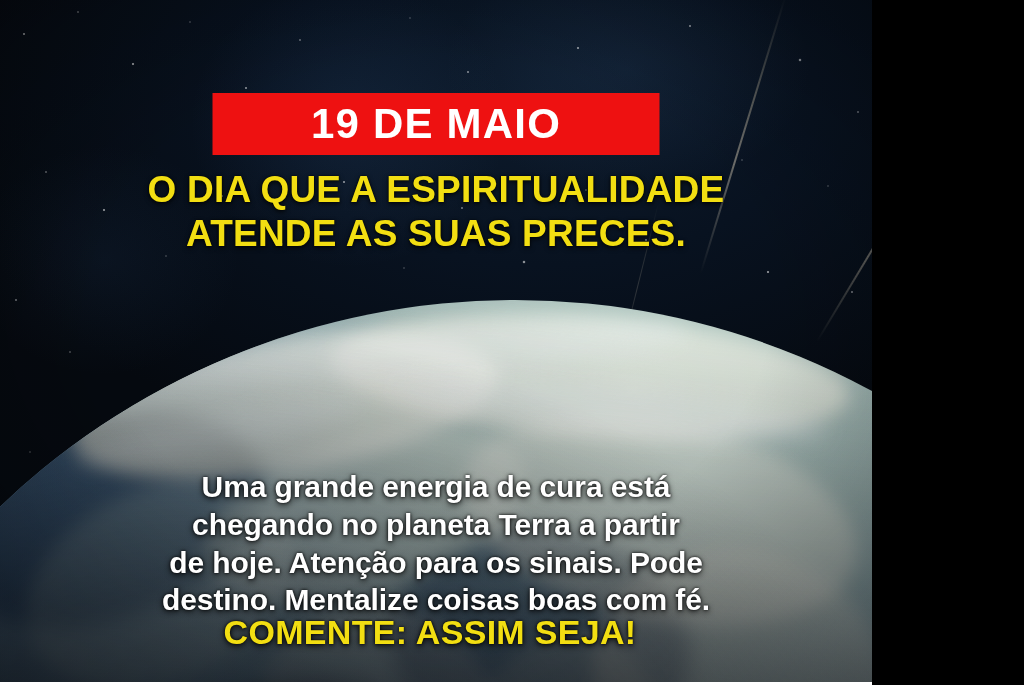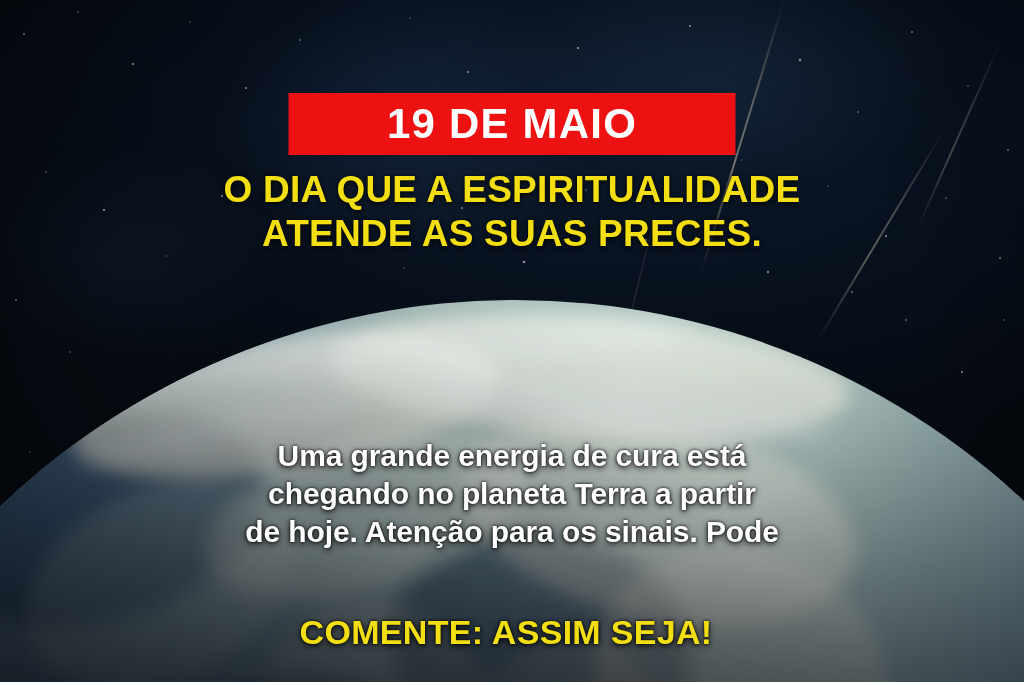--- a/index.html
+++ b/index.html
@@ -3,21 +3,21 @@
 <meta charset="utf-8">
 <title>19 de Maio</title>
 <style>
   html, body {
     margin: 0;
     padding: 0;
     background: #000;
   }
   #poster {
     position: relative;
-    width: 1024px;
+    width: 872px;
     height: 685px;
     overflow: hidden;
     background: #060b14;
     font-family: "Liberation Sans", sans-serif;
     user-select: none;
   }
 
   
   .space {
     position: absolute;
@@ -227,21 +227,21 @@
     letter-spacing: 0.2px;
     text-shadow: 0 2px 5px rgba(0,0,0,0.78), 0 0 2px rgba(0,0,0,0.9);
     padding: 0 60px;
   }
   .headline .ln { display: block; }
 
   .body-copy {
     position: absolute;
     left: 0;
     right: 0;
-    top: 437px;
+    top: 468px;
     color: #ffffff;
     font-size: 30px;
     font-weight: 700;
     line-height: 1.26;
     letter-spacing: -0.1px;
     text-shadow: 0 2px 6px rgba(0,0,0,0.85), 0 0 3px rgba(0,0,0,0.95);
     padding: 0 48px;
   }
   .body-copy .ln { display: block; }
 
@@ -312,19 +312,20 @@
 
     <div class="headline">
       <span class="ln">O DIA QUE A ESPIRITUALIDADE</span>
       <span class="ln">ATENDE AS SUAS PRECES.</span>
     </div>
 
     <div class="body-copy">
       <span class="ln">Uma grande energia de cura está</span>
       <span class="ln">chegando no planeta Terra a partir</span>
       <span class="ln">de hoje. Atenção para os sinais. Pode</span>
+      <span class="ln">destino. Mentalize coisas boas com fé.</span>
     </div>
 
     <div class="cta">COMENTE: ASSIM SEJA!</div>
   </div>
 
   <div class="bottom-edge"></div>
 </div>
 
 </body></html>

